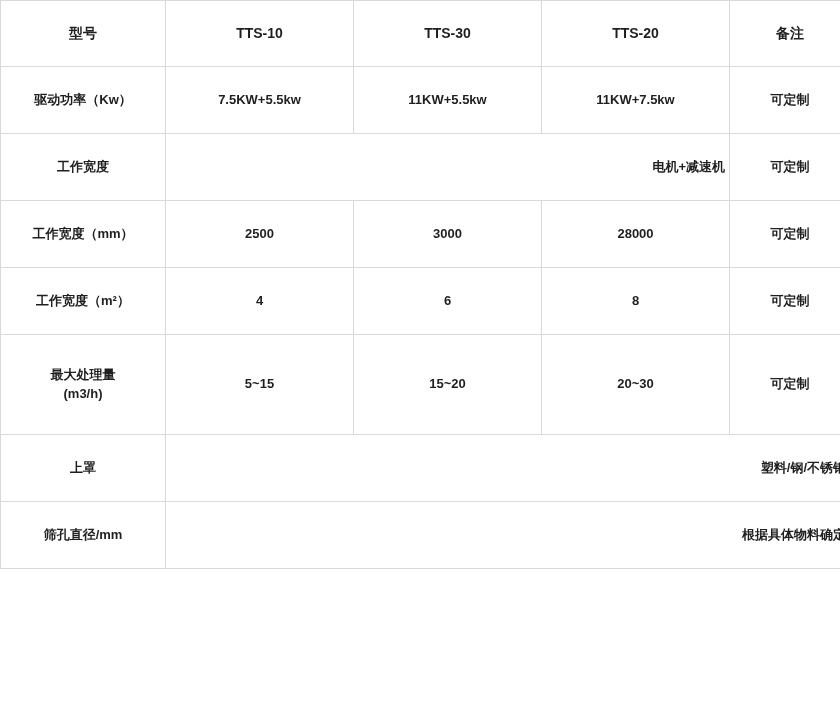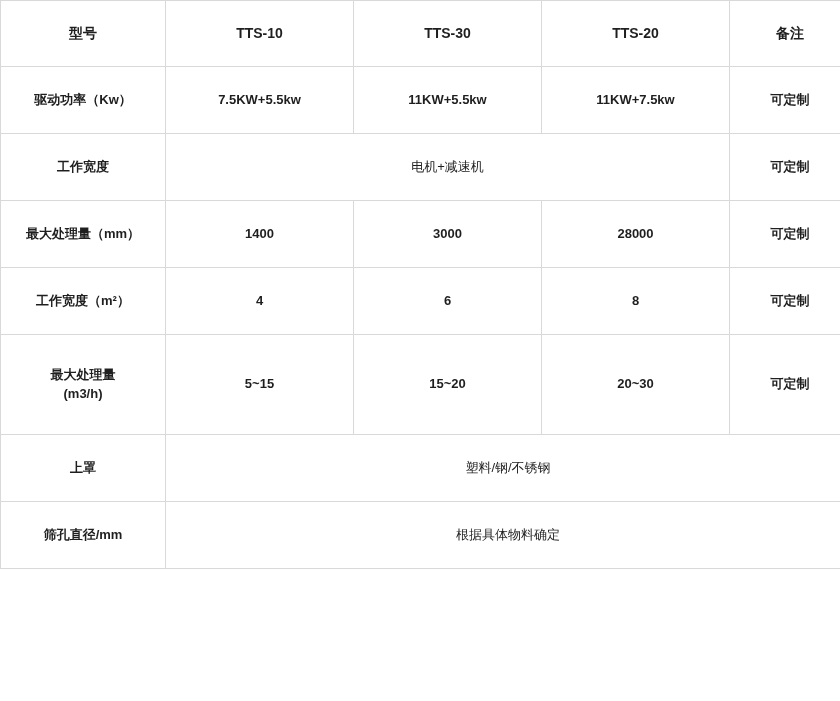--- a/index.html
+++ b/index.html
@@ -36,21 +36,22 @@
     width: 165px;
   }
   #spec-table td.note-cell {
     width: 121px;
   }
   #spec-table td.value-cell {
     width: 188px;
     margin-top: 28px;
   }
   #spec-table td.span-cell {
-    font-weight: normal;
+    font-weight: bold;
+    text-align: right;
   }
   .sub-line {
     display: block;
   }
   .row-h-head { height: 66px; }
   .row-h-std  { height: 67px; }
   .row-h-tall { height: 100px; }
 </style>
 </head>
 <body>
@@ -73,22 +74,22 @@
       <td class="note-cell">可定制</td>
     </tr>
 
     <tr class="row-h-std">
       <td class="label-cell">工作宽度</td>
       <td class="span-cell" colspan="3">电机+减速机</td>
       <td class="note-cell">可定制</td>
     </tr>
 
     <tr class="row-h-std">
-      <td class="label-cell">最大处理量（mm）</td>
-      <td class="value-cell">1400</td>
+      <td class="label-cell">工作宽度（mm）</td>
+      <td class="value-cell">2500</td>
       <td class="value-cell">3000</td>
       <td class="value-cell">28000</td>
       <td class="note-cell">可定制</td>
     </tr>
 
 
 
     <tr class="row-h-std">
       <td class="label-cell">工作宽度（m²）</td>
       <td class="value-cell">4</td>

